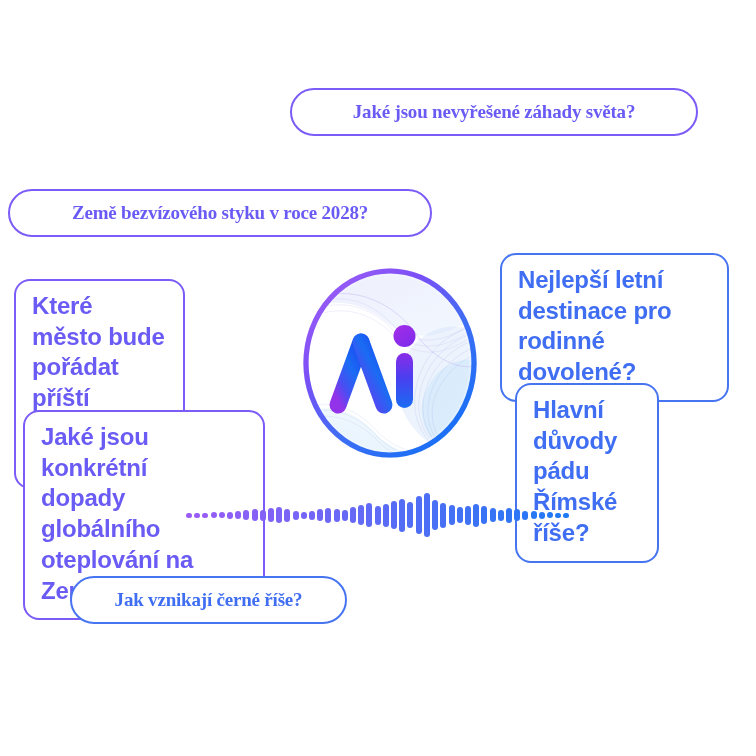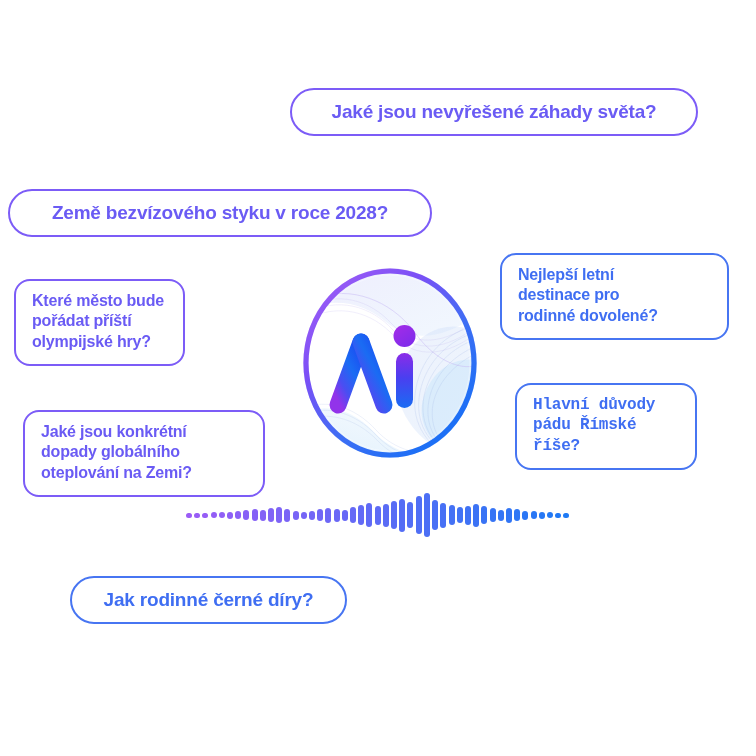--- a/index.html
+++ b/index.html
@@ -45,36 +45,37 @@
   }
 
   
   .pill {
     border-radius: 999px;
     padding: 16px 18px;
     font-size: 19px;
     line-height: 1.15;
     height: 48px;
     justify-content: center;
+    font-family: Liberation Serif, serif;
   }
   
   .card {
     border-radius: 16px;
     padding: 10px 16px 12px 16px;
-    font-size: 16px;
+    font-size: 24px;
     line-height: 1.28;
   }
 
   
   #b-mysteries   { left: 290px; top:  88px; width: 408px; }
   #b-visafree    { left:   8px; top: 189px; width: 424px; }
   #b-olympics    { left:  14px; top: 279px; width: 171px; }
   #b-summer      { left: 500px; top: 253px; width: 229px; }
   #b-climate     { left:  23px; top: 394px; width: 242px; margin-top: 16px; }
-  #b-rome        { left: 515px; top: 383px; width: 182px; font-family: Liberation Mono, monospace; }
+  #b-rome        { left: 515px; top: 383px; width: 144px; }
   #b-blackholes  { left:  70px; top: 576px; width: 277px; }
   #b-chinese     { left: 422px; top: 558px; width: 278px; }
 
   
   #orb-wrap {
     position: absolute;
     left: 300px;
     top: 268px;
     width: 180px;
     height: 190px;
@@ -205,21 +206,21 @@
 rodinné dovolené?</div>
 
   <div class="bubble purple card" id="b-climate">Jaké jsou konkrétní
 dopady globálního
 oteplování na Zemi?</div>
 
   <div class="bubble blue card" id="b-rome">Hlavní důvody
 pádu Římské
 říše?</div>
 
-  <div class="bubble blue pill" id="b-blackholes">Jak rodinné černé díry?</div>
+  <div class="bubble blue pill" id="b-blackholes">Jak vznikají černé říše?</div>
 
 
   <div id="waveform">
       <span class="wave-bar" style="width: 6px; height: 5px; background: rgb(155, 92, 246);"></span>
       <span class="wave-bar" style="width: 6px; height: 5px; background: rgb(152, 93, 246);"></span>
       <span class="wave-bar" style="width: 6px; height: 5px; background: rgb(150, 93, 246);"></span>
       <span class="wave-bar" style="width: 6px; height: 6px; background: rgb(147, 94, 246);"></span>
       <span class="wave-bar" style="width: 6px; height: 6px; background: rgb(144, 95, 246);"></span>
       <span class="wave-bar" style="width: 6px; height: 7px; background: rgb(141, 95, 246);"></span>
       <span class="wave-bar" style="width: 6px; height: 8px; background: rgb(139, 96, 246);"></span>

